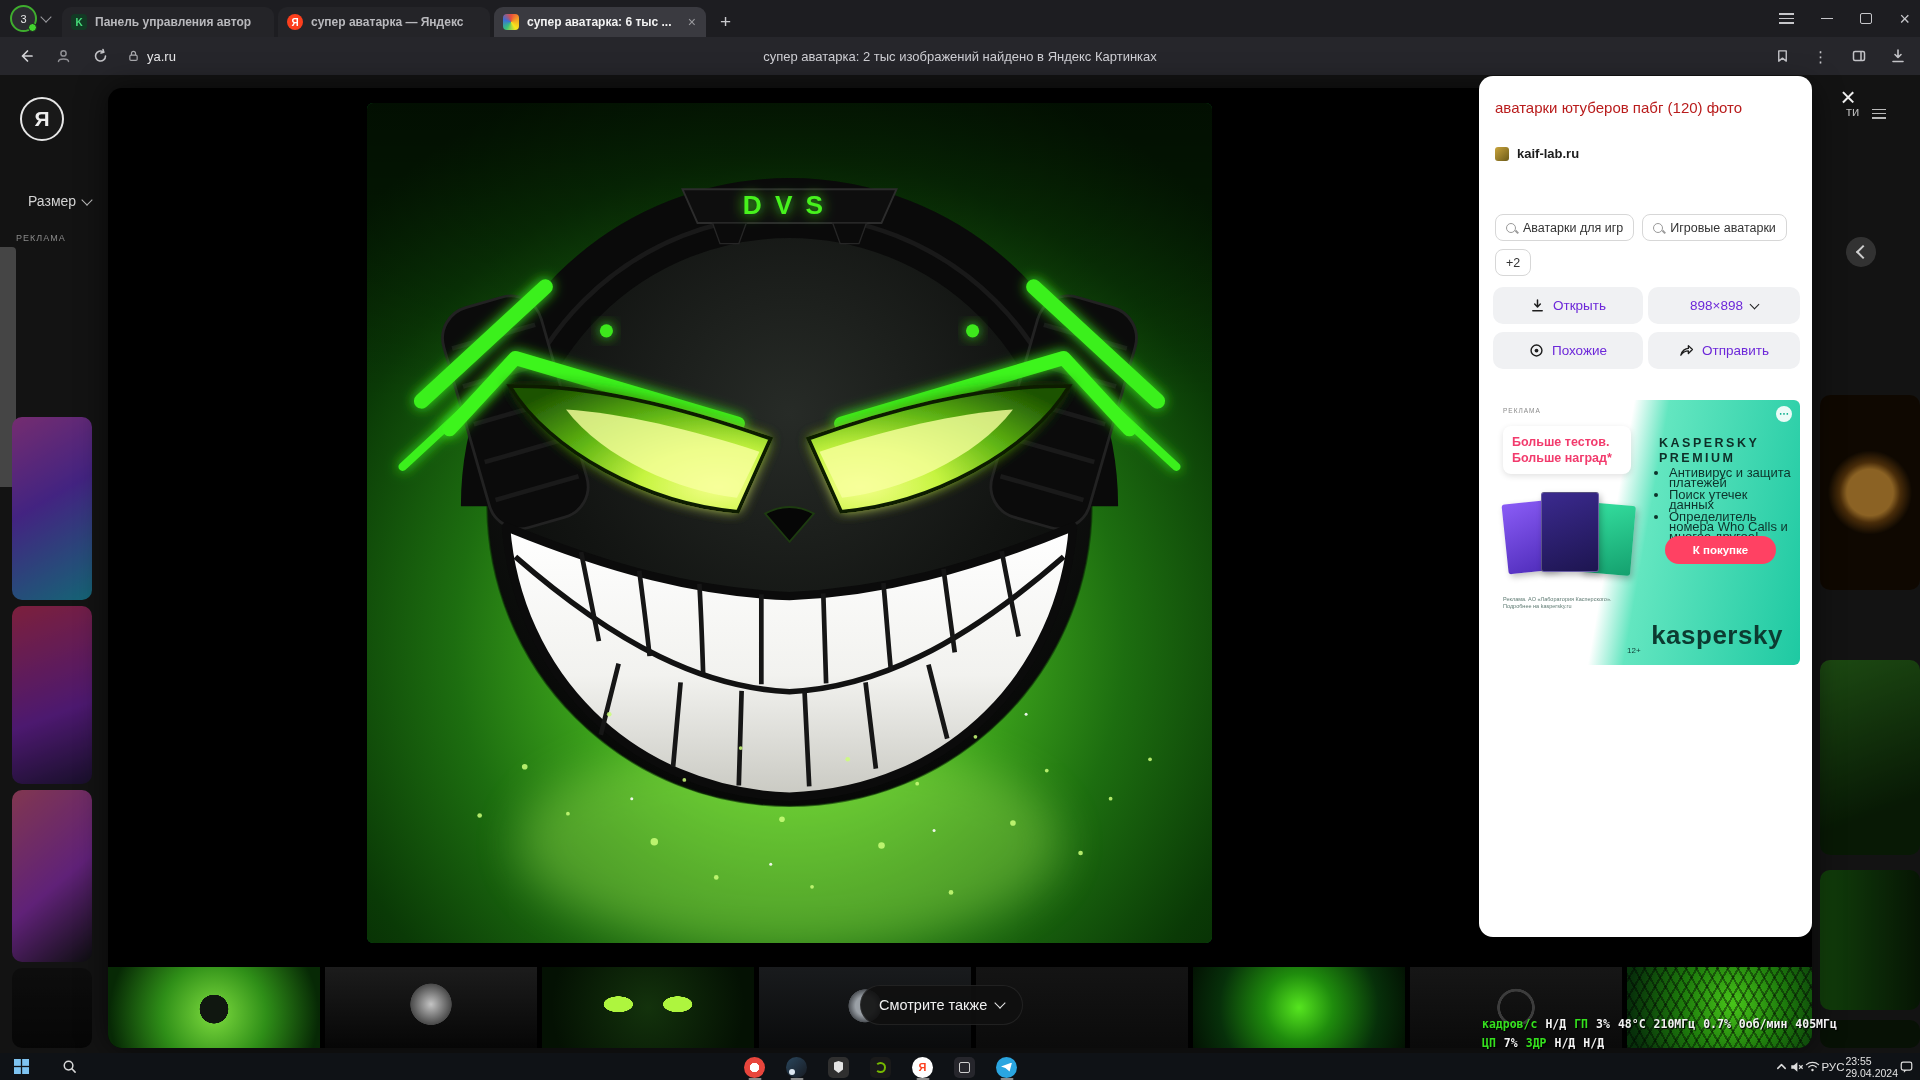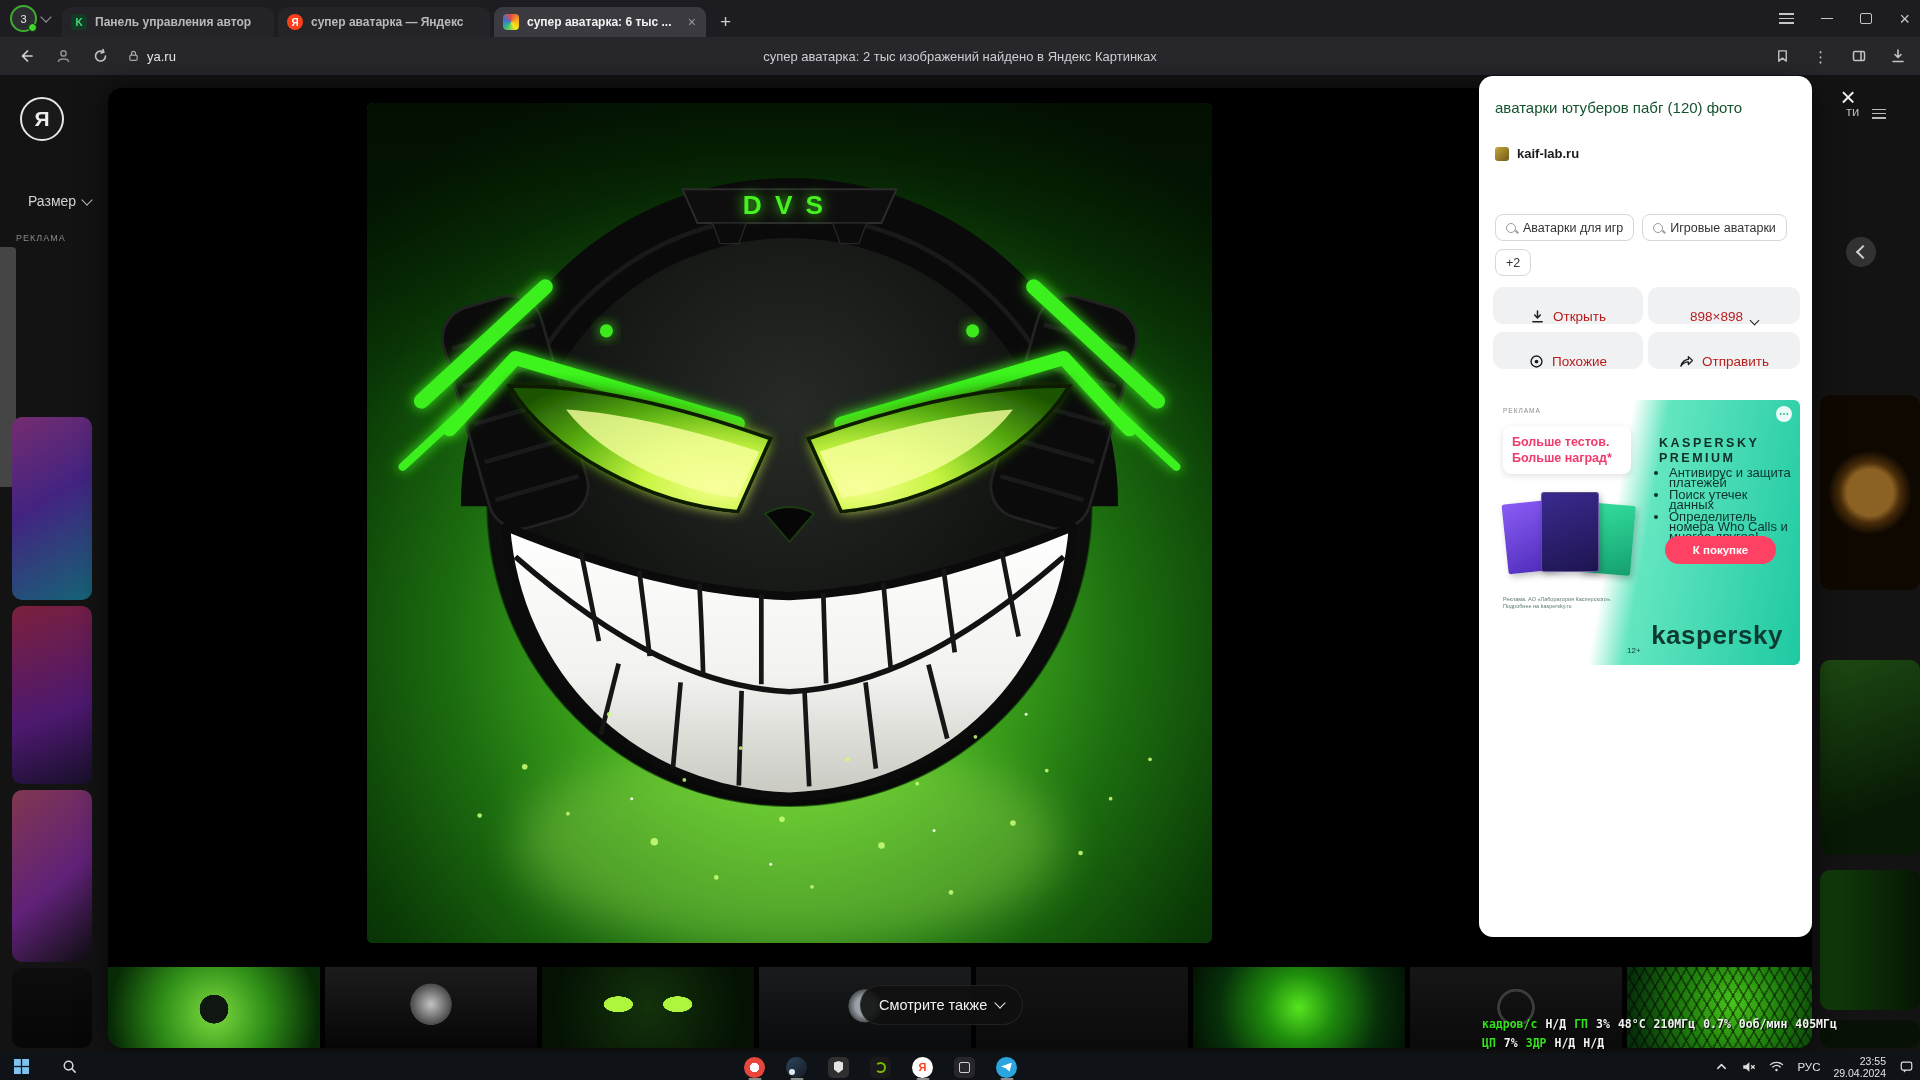--- a/index.html
+++ b/index.html
@@ -77,29 +77,29 @@
   .t5{background:linear-gradient(#141414,#0b0b0b);}
   .t6{background:radial-gradient(circle at 50% 50%,#56e51f 0%,#1f8c0d 30%,#07300a 70%,#031203 100%);}
   .t7{background:radial-gradient(circle 28px at 50% 50%,transparent 0 56%,#3c3c3c 58% 66%,transparent 68%),linear-gradient(#161616,#0a0a0a);}
   .t8{background:repeating-linear-gradient(60deg,rgba(0,0,0,.4) 0 2px,transparent 2px 9px),repeating-linear-gradient(-60deg,rgba(0,0,0,.4) 0 2px,transparent 2px 9px),radial-gradient(circle at 50% 45%,#47c419 0%,#1d7a0c 45%,#07300a 90%);}
   .see-also{position:absolute;left:752px;top:897px;height:38px;padding:0 18px;border-radius:20px;background:rgba(16,16,16,.9);border:1px solid rgba(255,255,255,.08);color:#f0f0f0;font-size:14.5px;display:flex;align-items:center;gap:9px;z-index:5;}
   .chev-w{width:7px;height:7px;border-right:1.8px solid #e8e8e8;border-bottom:1.8px solid #e8e8e8;transform:rotate(45deg);margin-top:-4px;}
   .viewer-close{position:absolute;left:1834px;top:8px;width:28px;height:28px;color:#efefef;font-size:26px;line-height:28px;text-align:center;z-index:7;}
 
   
   .panel{position:absolute;left:1479px;top:1px;width:333px;height:861px;background:#fff;border-radius:14px;z-index:6;}
-  .p-title{position:absolute;left:16px;top:22px;width:300px;font-size:15px;line-height:19px;color:#14532d;}
+  .p-title{position:absolute;left:16px;top:22px;width:300px;font-size:15px;line-height:19px;color:#b91c1c;}
   .p-site{position:absolute;left:16px;top:70px;display:flex;gap:8px;align-items:center;font-size:13px;font-weight:bold;color:#1c1c1c;}
   .site-fav{width:14px;height:14px;border-radius:3px;background:linear-gradient(135deg,#caa53d,#6b5a18);}
   .p-tags{position:absolute;left:16px;top:138px;width:300px;display:flex;flex-wrap:wrap;gap:8px;}
   .chip{height:27px;display:flex;align-items:center;gap:7px;padding:0 10px;border:1px solid #d7d7d7;border-radius:8px;font-size:12.5px;color:#333;box-sizing:border-box;}
   .mini-search{width:8px;height:8px;border:1.5px solid #9a9a9a;border-radius:50%;position:relative;flex:none;}
   .mini-search::after{content:"";position:absolute;width:4px;height:1.5px;background:#9a9a9a;right:-3.5px;bottom:-1px;transform:rotate(45deg);}
   .p-buttons{position:absolute;left:14px;top:211px;display:grid;grid-template-columns:150px 152px;gap:8px 5px;}
-  .pbtn{height:37px;background:#f0f1f3;border-radius:10px;display:flex;align-items:flex-end;justify-content:center;gap:8px;font-size:13.5px;color:#b91c1c;}
+  .pbtn{height:37px;background:#f0f1f3;border-radius:10px;display:flex;align-items:center;justify-content:center;gap:8px;font-size:13.5px;color:#6d28d9;}
   .chev-d{width:6px;height:6px;border-right:1.6px solid #1e1e1e;border-bottom:1.6px solid #1e1e1e;transform:rotate(45deg);margin-top:-3px;}
 
   
   .ad{position:absolute;left:14px;top:324px;width:307px;height:265px;border-radius:6px;overflow:hidden;background:linear-gradient(100deg,#ffffff 0 40%,#63e6c0 50%,#1ec9a2 100%);}
   .ad-label{position:absolute;left:10px;top:7px;font-size:6.5px;letter-spacing:1px;color:#8a8a8a;}
   .ad-menu{position:absolute;left:283px;top:6px;width:16px;height:16px;border-radius:50%;background:rgba(255,255,255,.9);color:#14b292;font-size:10px;line-height:15px;text-align:center;font-weight:bold;}
   .ad-headline{position:absolute;left:10px;top:26px;width:128px;height:48px;background:#fff;border-radius:8px;box-shadow:0 2px 6px rgba(0,0,0,.12);display:flex;flex-direction:column;justify-content:center;padding-left:9px;box-sizing:border-box;}
   .ad-headline div{font-size:12.5px;font-weight:bold;color:#f23b6d;line-height:16px;}
   .ad-brand{position:absolute;left:166px;top:36px;font-size:12.5px;font-weight:bold;letter-spacing:2.5px;color:#0e2f28;line-height:15px;}
   .ad-bullets{position:absolute;left:166px;top:68px;width:126px;margin:0;padding:0 0 0 10px;font-size:13px;line-height:10px;color:#0d332b;}
@@ -134,23 +134,23 @@
   .app-steam .ai::after{content:"";position:absolute;left:3px;bottom:3px;width:6px;height:6px;border-radius:50%;background:#dfe9f2;}
   .app-epic .ai{border-radius:5px;background:#2f2f2f;display:flex;align-items:center;justify-content:center;}
   .app-epic .ai::after{content:"";width:9px;height:12px;background:#e4e4e4;clip-path:polygon(50% 0,100% 12%,100% 70%,50% 100%,0 70%,0 12%);}
   .app-nv .ai{border-radius:5px;background:#1a1a1a;display:flex;align-items:center;justify-content:center;}
   .app-nv .ai::after{content:"";width:11px;height:11px;border:2.5px solid #76b900;border-left-color:transparent;border-radius:50%;box-sizing:border-box;}
   .app-ybro .ai{background:#fff;display:flex;align-items:center;justify-content:center;color:#fc3f1d;font-size:11px;font-weight:bold;}
   .app-dark .ai{border-radius:5px;background:#26262c;display:flex;align-items:center;justify-content:center;}
   .app-dark .ai::after{content:"";width:9px;height:9px;border:1.6px solid #cfcfcf;border-radius:2px;}
   .app-tg .ai{background:#2aa5e0;display:flex;align-items:center;justify-content:center;}
   .app-tg .ai::after{content:"";width:11px;height:9px;background:#fff;clip-path:polygon(0 45%,100% 0,78% 100%,40% 62%);}
-  .tb-tray{position:absolute;right:6px;top:0;height:27px;display:flex;align-items:center;gap:13px;color:#e2e2e2;}
+  .tb-tray{position:absolute;right:6px;top:0;height:27px;display:flex;align-items:center;gap:1px;color:#e2e2e2;}
   .lang{font-size:11.5px;}
-  .clock{text-align:right;font-size:10.5px;line-height:12px;}
+  .clock{font-size:10.5px;line-height:12px;}
 </style>
 </head>
 <body>
 
 <div class="screen">
 
   <div class="tabbar">
     <div class="tabgroup">
       <div class="tg-circle">3</div>
       <div class="chev"></div>

